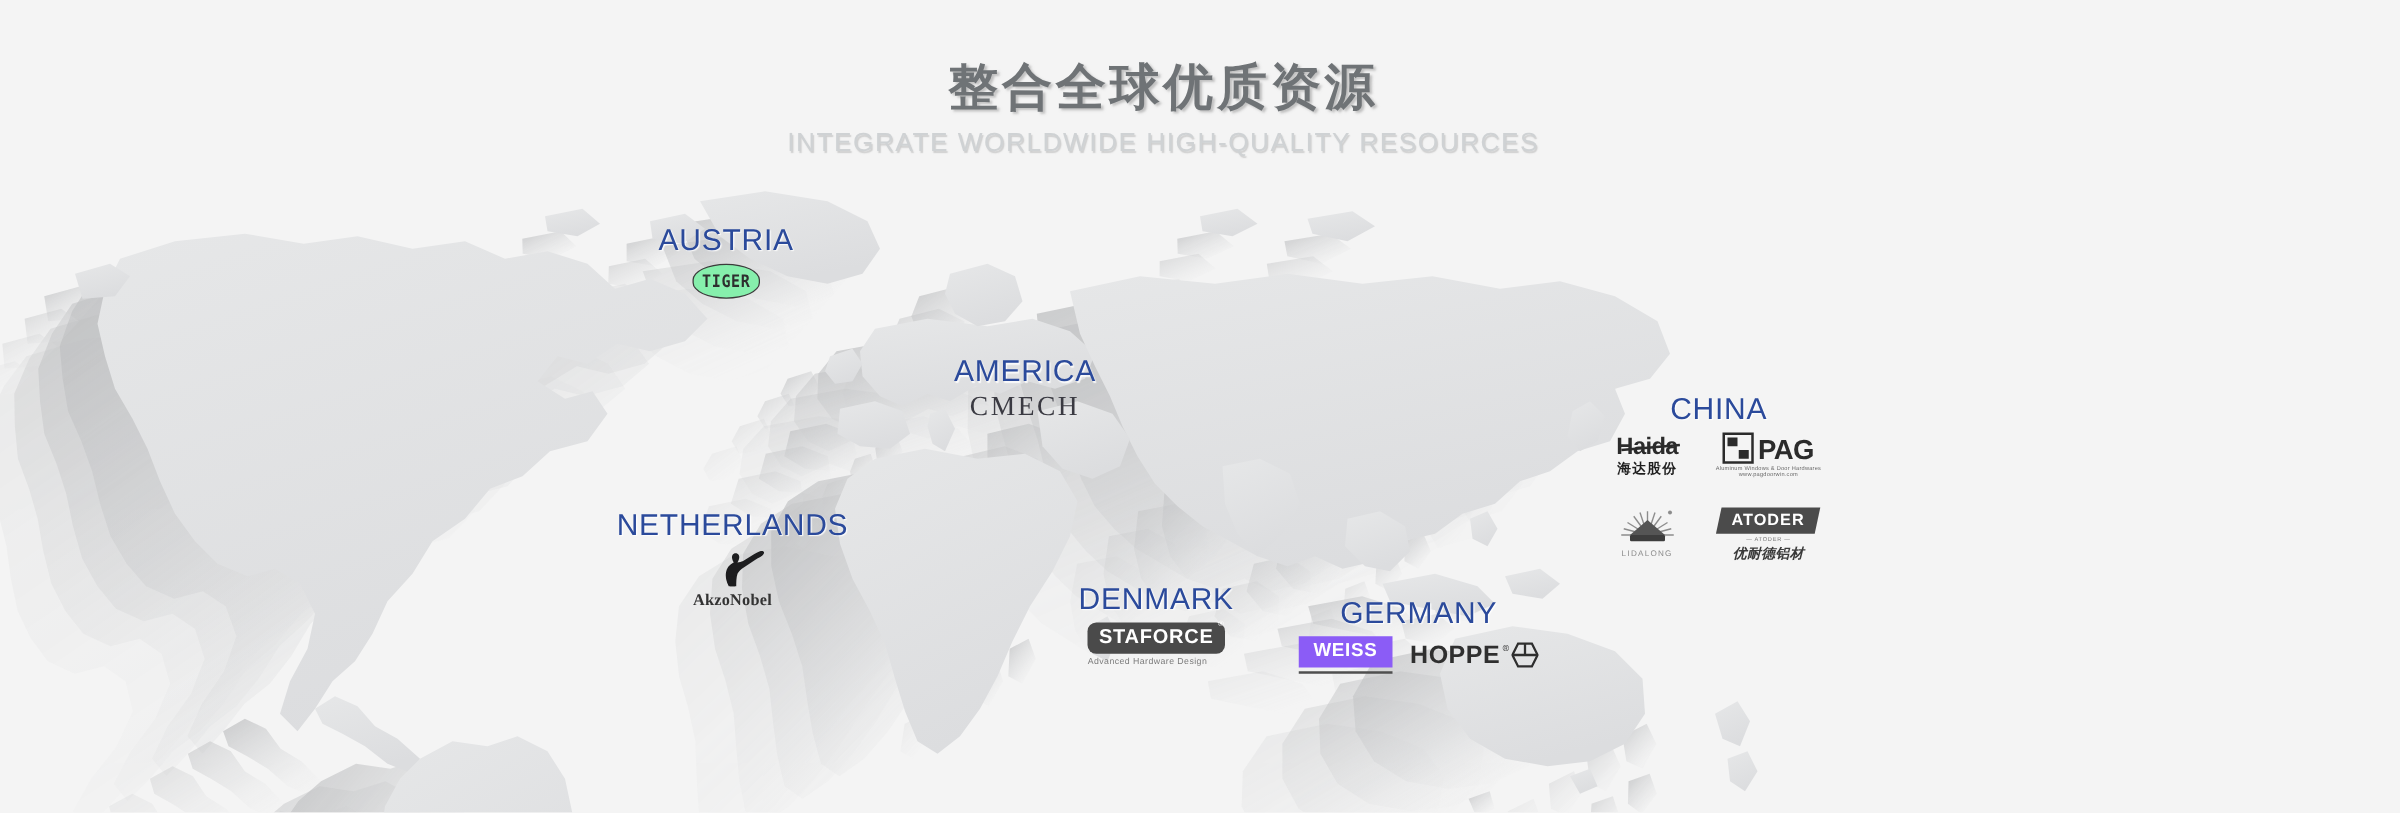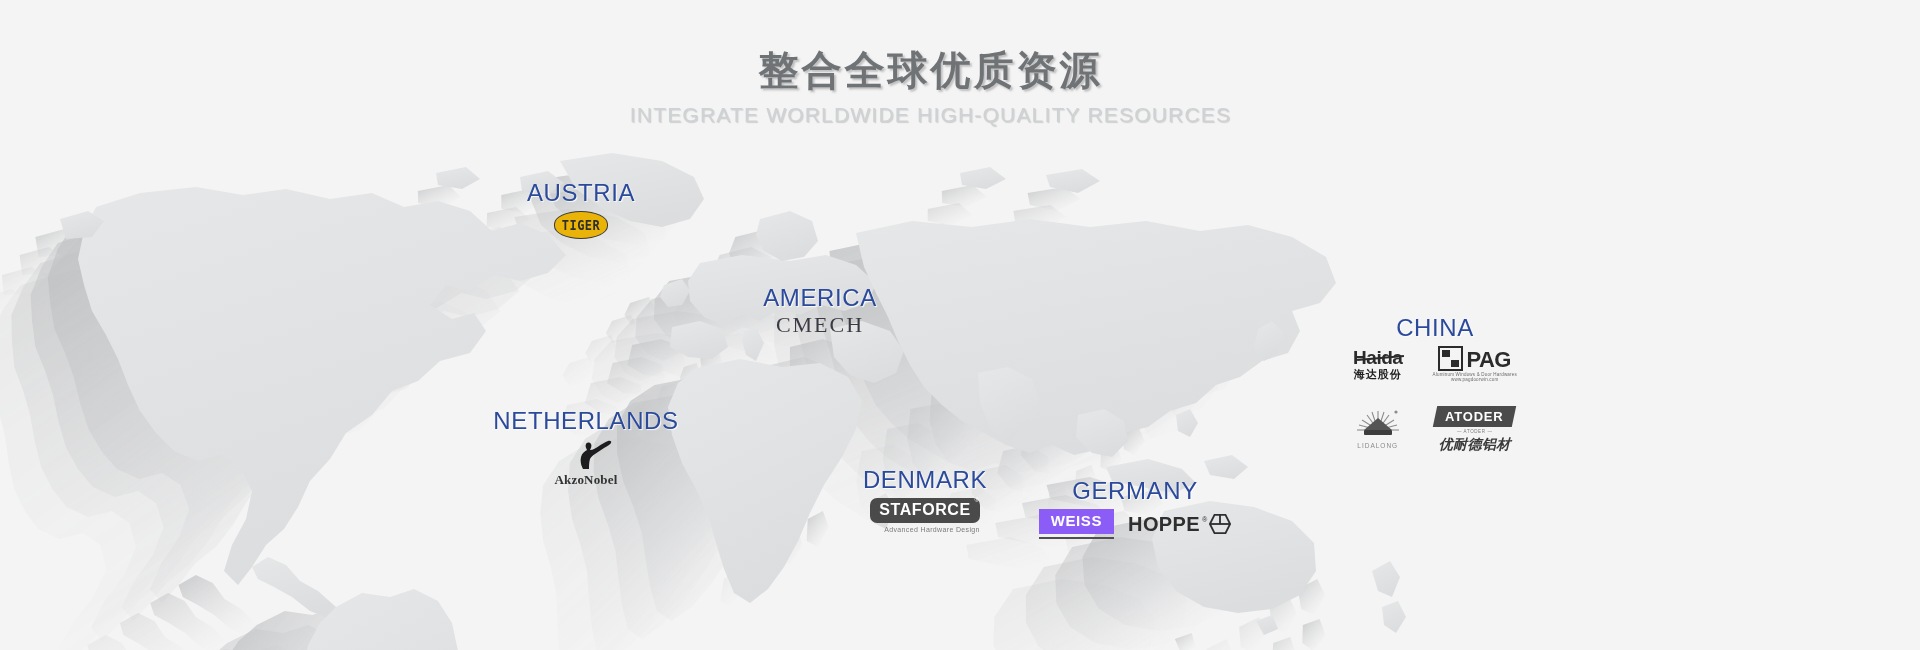--- a/index.html
+++ b/index.html
@@ -38,21 +38,21 @@
     white-space:nowrap;
     text-shadow:1px 1px 1px rgba(255,255,255,.9);
     font-family:"Liberation Sans",sans-serif;
   }
   .logos{margin-top:6px;display:flex;align-items:center;justify-content:center;gap:14px;}
 
   
   .tiger{
     width:52px;height:26px;border:1.6px solid #3b3b3b;border-radius:50%/46%;
     display:flex;align-items:center;justify-content:center;
-    background:#eab308;
+    background:#86efac;
   }
   .tiger span{
     font-size:12px;font-weight:bold;color:#2e2e2e;letter-spacing:.5px;
     font-family:"DejaVu Sans Mono","Liberation Mono",monospace;
     transform:scaleY(1.15);
   }
 
   
   .cmech{
     font-family:"Liberation Serif","DejaVu Serif",serif;
@@ -61,21 +61,21 @@
   }
 
   
   .akzo{display:flex;flex-direction:column;align-items:center;text-align:right;}
   .akzo-word{
     font-family:"Liberation Serif","DejaVu Serif",serif;
     font-size:13px;font-weight:bold;color:#333;letter-spacing:.2px;margin-top:1px;
   }
 
   
-  .staforce-wrap{display:flex;flex-direction:column;align-items:flex-end;}
+  .staforce-wrap{display:flex;flex-direction:column;align-items:flex-start;}
   .staforce{
     background:#4a4a4a;border-radius:7px;padding:3px 9px 4px 9px;
     position:relative;
   }
   .staforce b{
     color:#fff;font-size:16px;font-weight:bold;letter-spacing:.6px;
     font-family:"Liberation Sans",sans-serif;
   }
   .staforce .reg{
     position:absolute;top:-1px;right:1px;color:#fff;font-size:6px;
@@ -150,21 +150,21 @@
     background:#4b4b4b;padding:2px 10px 3px 10px;
     transform:skewX(-12deg);
   }
   .atoder-bar b{
     display:inline-block;transform:skewX(12deg);
     color:#fff;font-size:13px;font-weight:bold;letter-spacing:.8px;
     font-family:"Liberation Sans",sans-serif;
   }
   .atoder-sub{font-size:4.5px;color:#7a7a7a;letter-spacing:.6px;margin-top:3px;}
   .atoder-cn{
-    font-size:14px;font-weight:bold;color:#3a3a3a;letter-spacing:.4px;margin-top:2px;
+    font-size:11px;font-weight:bold;color:#3a3a3a;letter-spacing:.4px;margin-top:2px;
     font-style:italic;
     font-family:"DejaVu Sans","Liberation Sans",sans-serif;
   }
 </style>
 </head>
 <body>
 
 <div id="stage">
 
   <div class="heading">
@@ -347,21 +347,21 @@
         <i class="reg">®</i>
         <svg class="hex" viewBox="0 0 24 24">
           <polygon points="6,2 18,2 23,12 18,22 6,22 1,12" fill="none" stroke="#2f2f2f" stroke-width="2"></polygon>
           <line x1="1" y1="12" x2="23" y2="12" stroke="#2f2f2f" stroke-width="2"></line>
           <line x1="12" y1="2" x2="12" y2="12" stroke="#2f2f2f" stroke-width="2"></line>
         </svg>
       </div>
     </div>
   </div>
 
-  <div class="node" style="left:1350px;top:315px;width:170px;">
+  <div class="node" style="left:1290px;top:315px;width:170px;">
     <div class="country">CHINA</div>
 
     <div class="cn-grid">
 
       <div class="haida">
         <div class="haida-top">Haida</div>
         <div class="haida-cn">海达股份</div>
       </div>
 
       <div class="pag">

